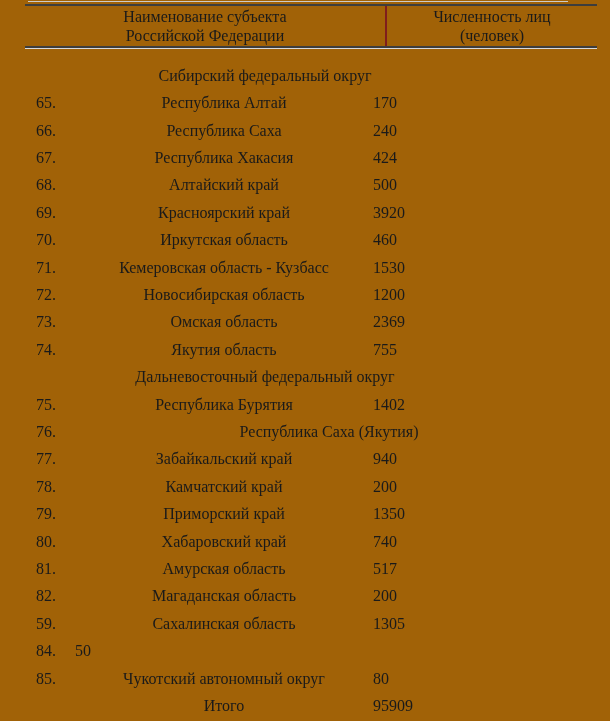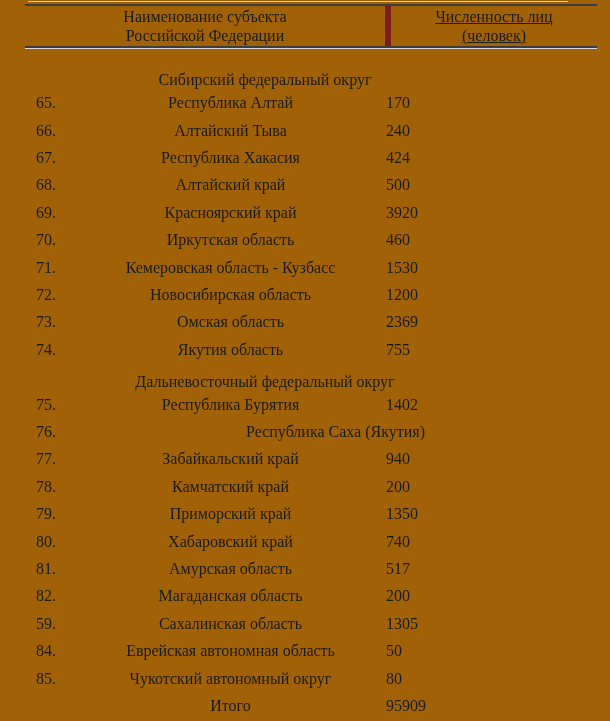--- a/index.html
+++ b/index.html
@@ -45,54 +45,53 @@
     display: flex;
     flex-direction: column;
     justify-content: center;
     text-align: center;
     font-size: 16px;
     line-height: 19px;
   }
   .th-col1 { width: 360px; }
   .th-col2 {
     width: 212px;
-    border-left: 6px solid #7f1d1d;
+    border-left: 2px solid #7f1d1d;
     box-sizing: border-box;
-    text-decoration: underline;
   }
   
   .tbody {
     position: absolute;
     left: 0;
     top: 62px;
     width: 610px;
   }
   .row {
     height: 27.42px;
     display: flex;
     align-items: center;
     font-size: 16px;
-    padding-right: 14px;
+    padding-right: 27px;
   }
   .num {
     margin-left: 36px;
     width: 39px;
     flex: 0 0 39px;
   }
   .name { flex: 1 1 auto; text-align: center; }
   .value {
     flex: 0 0 210px;
     width: 210px;
     text-align: left;
   }
   .section-row {
     height: 27.42px;
     width: 530px;
     display: flex;
-    align-items: flex-end;
+    align-items: center;
     justify-content: center;
     font-size: 16px;
   }
 </style>
 </head>
 <body>
 
 <div class="page">
   <div class="artifact-top"></div>
   <div class="artifact-under-header"></div>
@@ -113,21 +112,21 @@
       <span>Сибирский федеральный округ</span>
     </div>
 
     <div class="row">
       <span class="num">65.</span>
       <span class="name">Республика Алтай</span>
       <span class="value">170</span>
     </div>
     <div class="row">
       <span class="num">66.</span>
-      <span class="name">Алтайский Тыва</span>
+      <span class="name">Республика Саха</span>
       <span class="value">240</span>
     </div>
     <div class="row">
       <span class="num">67.</span>
       <span class="name">Республика Хакасия</span>
       <span class="value">424</span>
     </div>
     <div class="row">
       <span class="num">68.</span>
       <span class="name">Алтайский край</span>
@@ -207,21 +206,20 @@
       <span class="name">Магаданская область</span>
       <span class="value">200</span>
     </div>
     <div class="row">
       <span class="num">59.</span>
       <span class="name">Сахалинская область</span>
       <span class="value">1305</span>
     </div>
     <div class="row">
       <span class="num">84.</span>
-      <span class="name">Еврейская автономная область</span>
       <span class="value">50</span>
     </div>
     <div class="row">
       <span class="num">85.</span>
       <span class="name">Чукотский автономный округ</span>
       <span class="value">80</span>
     </div>
 
     <div class="row">
       <span class="num"></span>

